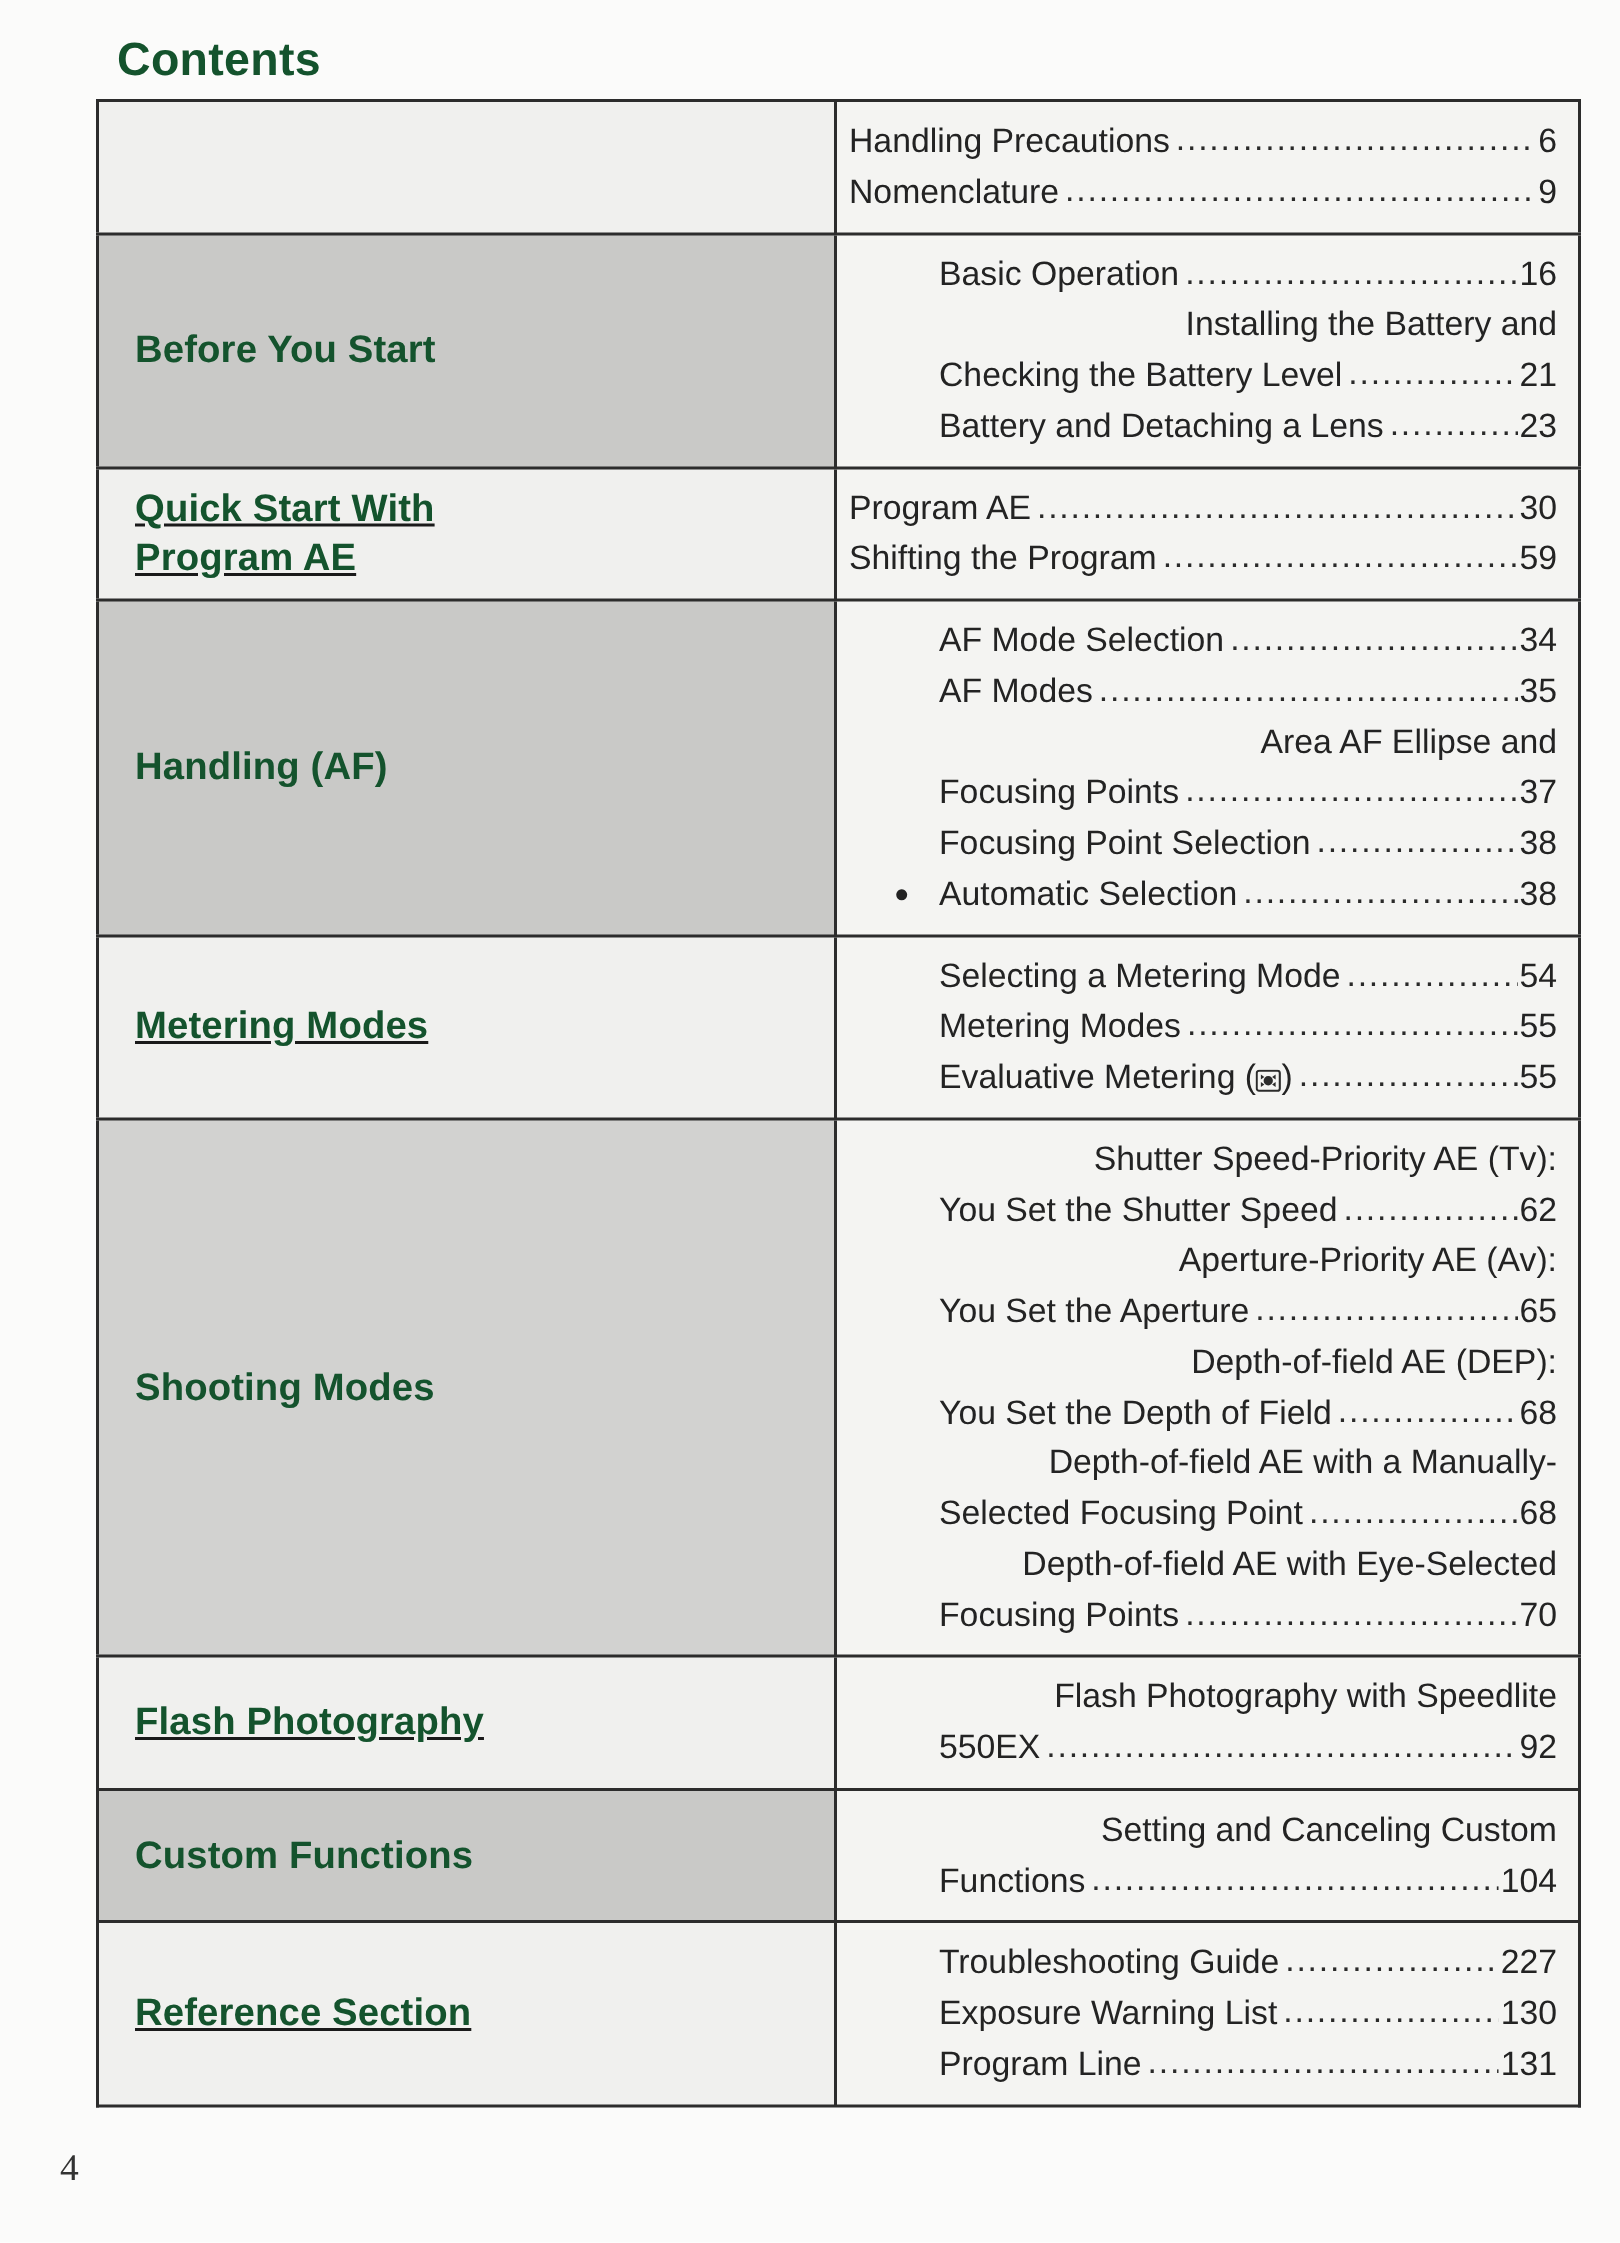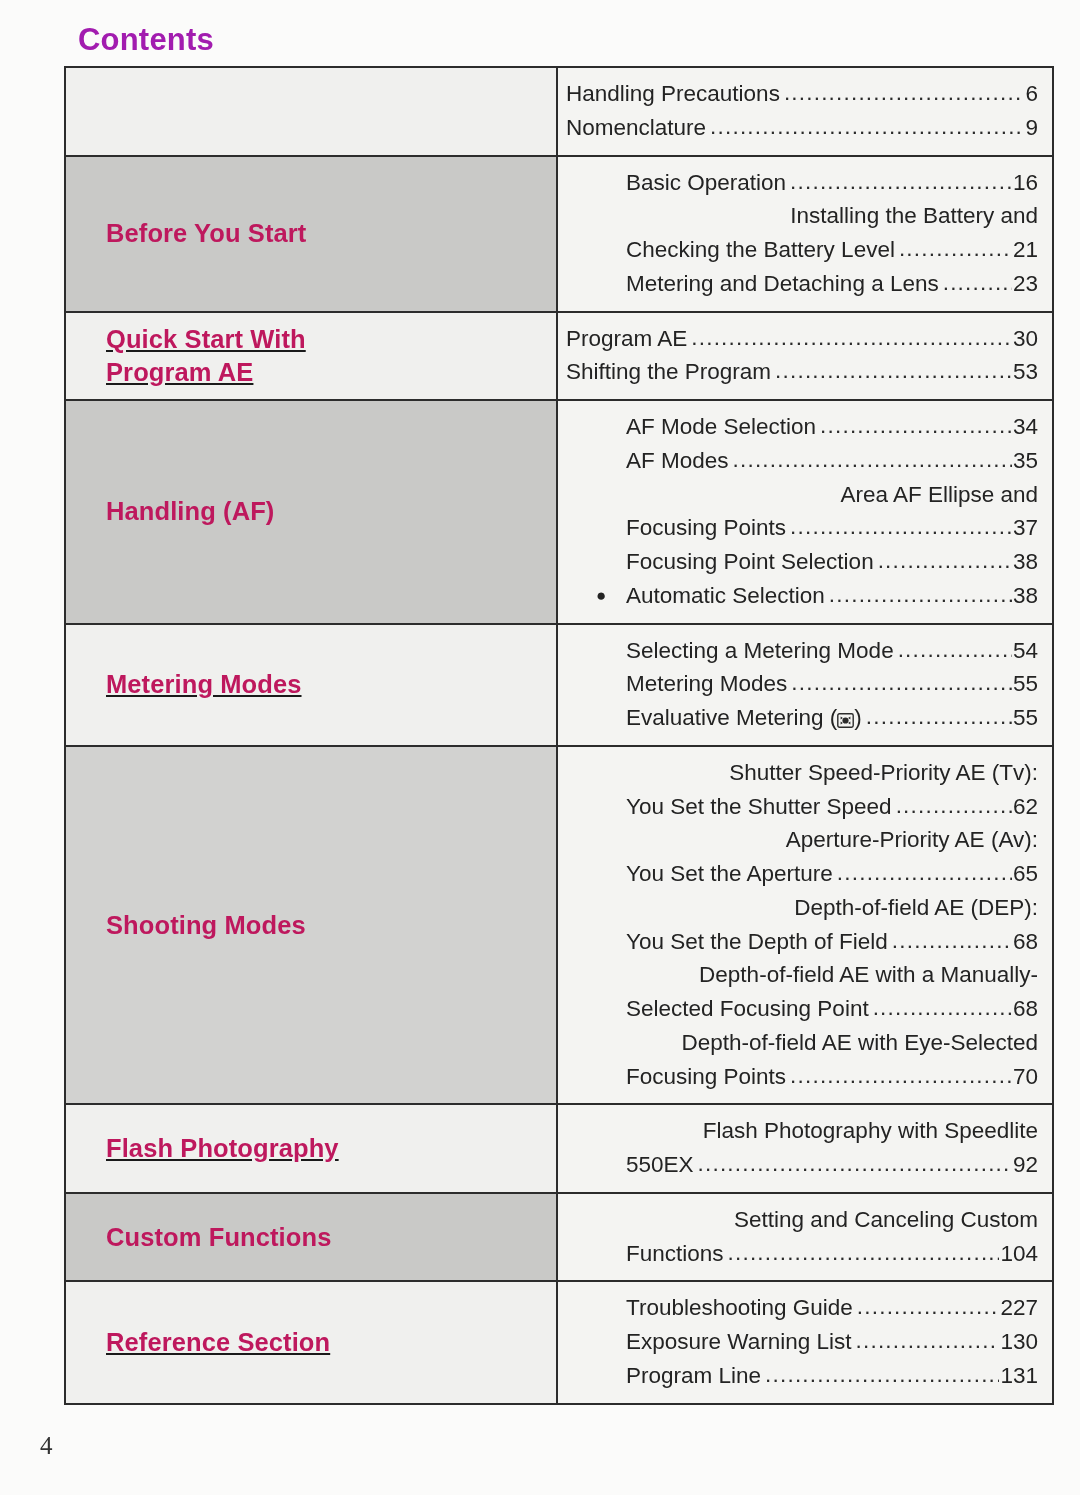--- a/index.html
+++ b/index.html
@@ -25,21 +25,21 @@
   }
 
   
   .contents-title {
     position: absolute;
     left: 78px;
     top: 22px;
     font-size: 31px;
     font-weight: bold;
     letter-spacing: 0.2px;
-    color: #a21caf;
+    color: #14532d;
   }
 
   
   .toc-table {
     position: absolute;
     left: 64px;
     top: 66px;
     width: 990px;
     border-collapse: collapse;
     table-layout: fixed;
@@ -54,23 +54,22 @@
     width: 492px;
     border-right: 2px solid #2c2c2c;
     vertical-align: middle;
     padding: 0 0 0 24px;
     box-sizing: border-box;
   }
   .sec-label {
     font-size: 25.5px;
     font-weight: bold;
     line-height: 1.28;
-    color: #be185d;
+    color: #14532d;
     letter-spacing: 0.1px;
-    margin-left: 16px;
   }
   .entries-cell {
     vertical-align: top;
     padding: 9px 14px 10px 8px;
     box-sizing: border-box;
   }
 
   
   .shade-light  { background: #f0f0ee; text-decoration: underline; }
   .shade-gray   { background: #c9c9c7; }
@@ -184,40 +183,40 @@
             <div class="entry">
               <span class="indent"></span>
               <span class="indent"></span>
               <span class="txt">Checking the Battery Level</span>
               <span class="leader">..........................................................................................</span>
               <span class="pg">21</span>
             </div>
             <div class="entry">
               <span class="indent"></span>
               <span class="num"></span>
-              <span class="txt">Metering and Detaching a Lens</span>
+              <span class="txt">Battery and Detaching a Lens</span>
               <span class="leader">..........................................................................................</span>
               <span class="pg">23</span>
             </div>
           </td>
         </tr>
         <tr>
           <td class="sec-cell shade-light">
             <div class="sec-label">Quick Start With<br>Program AE</div>
           </td>
           <td class="entries-cell shade-plain">
             <div class="entry">
               <span class="txt">Program AE</span>
               <span class="leader">..........................................................................................</span>
               <span class="pg">30</span>
             </div>
             <div class="entry">
               <span class="txt">Shifting the Program</span>
               <span class="leader">..........................................................................................</span>
-              <span class="pg">53</span>
+              <span class="pg">59</span>
             </div>
           </td>
         </tr>
         <tr>
           <td class="sec-cell shade-gray">
             <div class="sec-label">Handling (AF)</div>
           </td>
           <td class="entries-cell shade-plain">
             <div class="entry">
               <span class="indent"></span>

